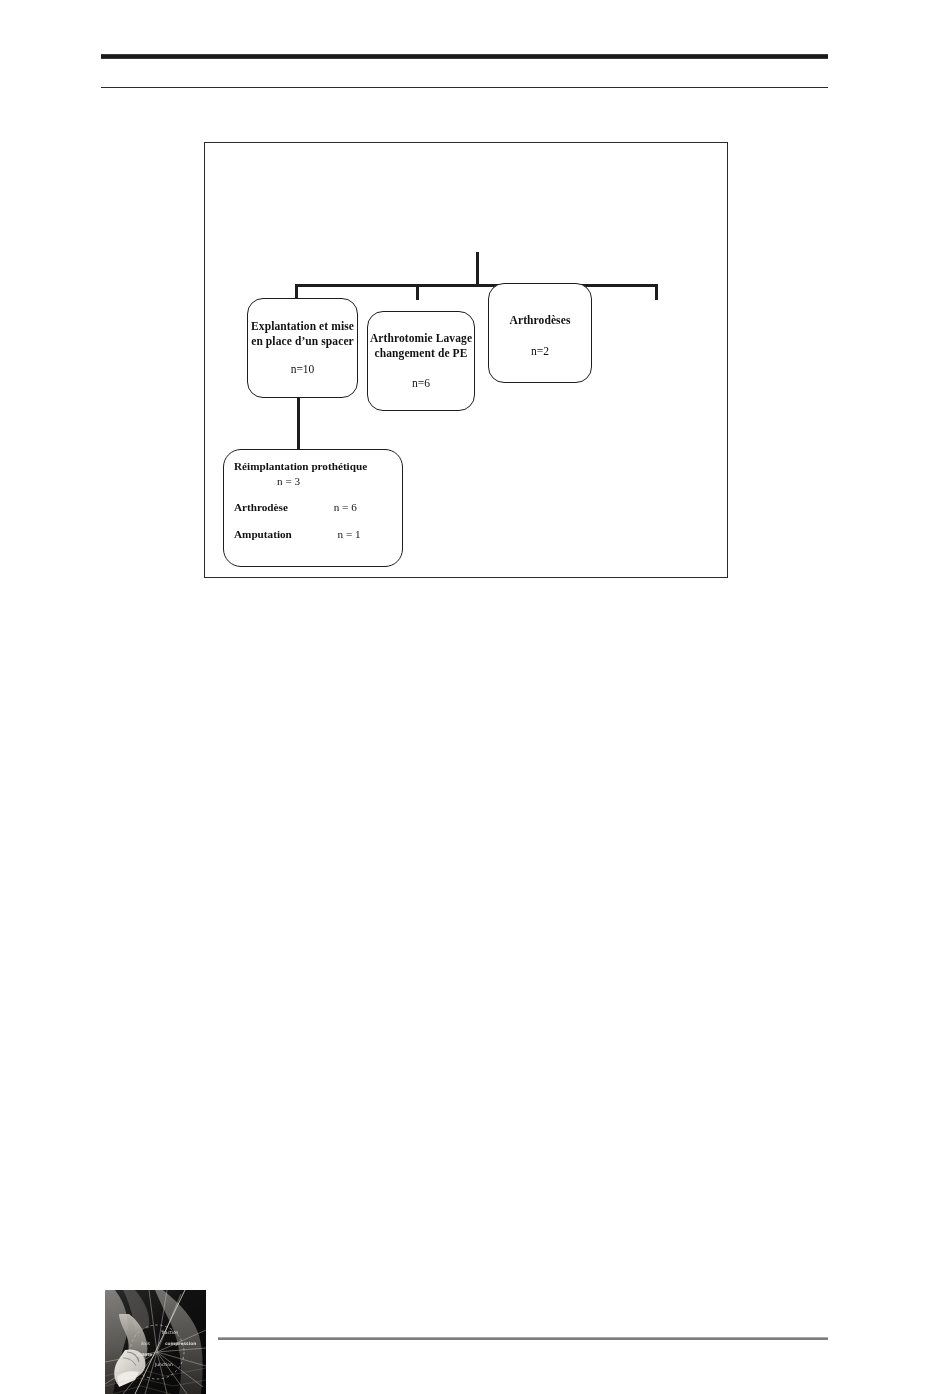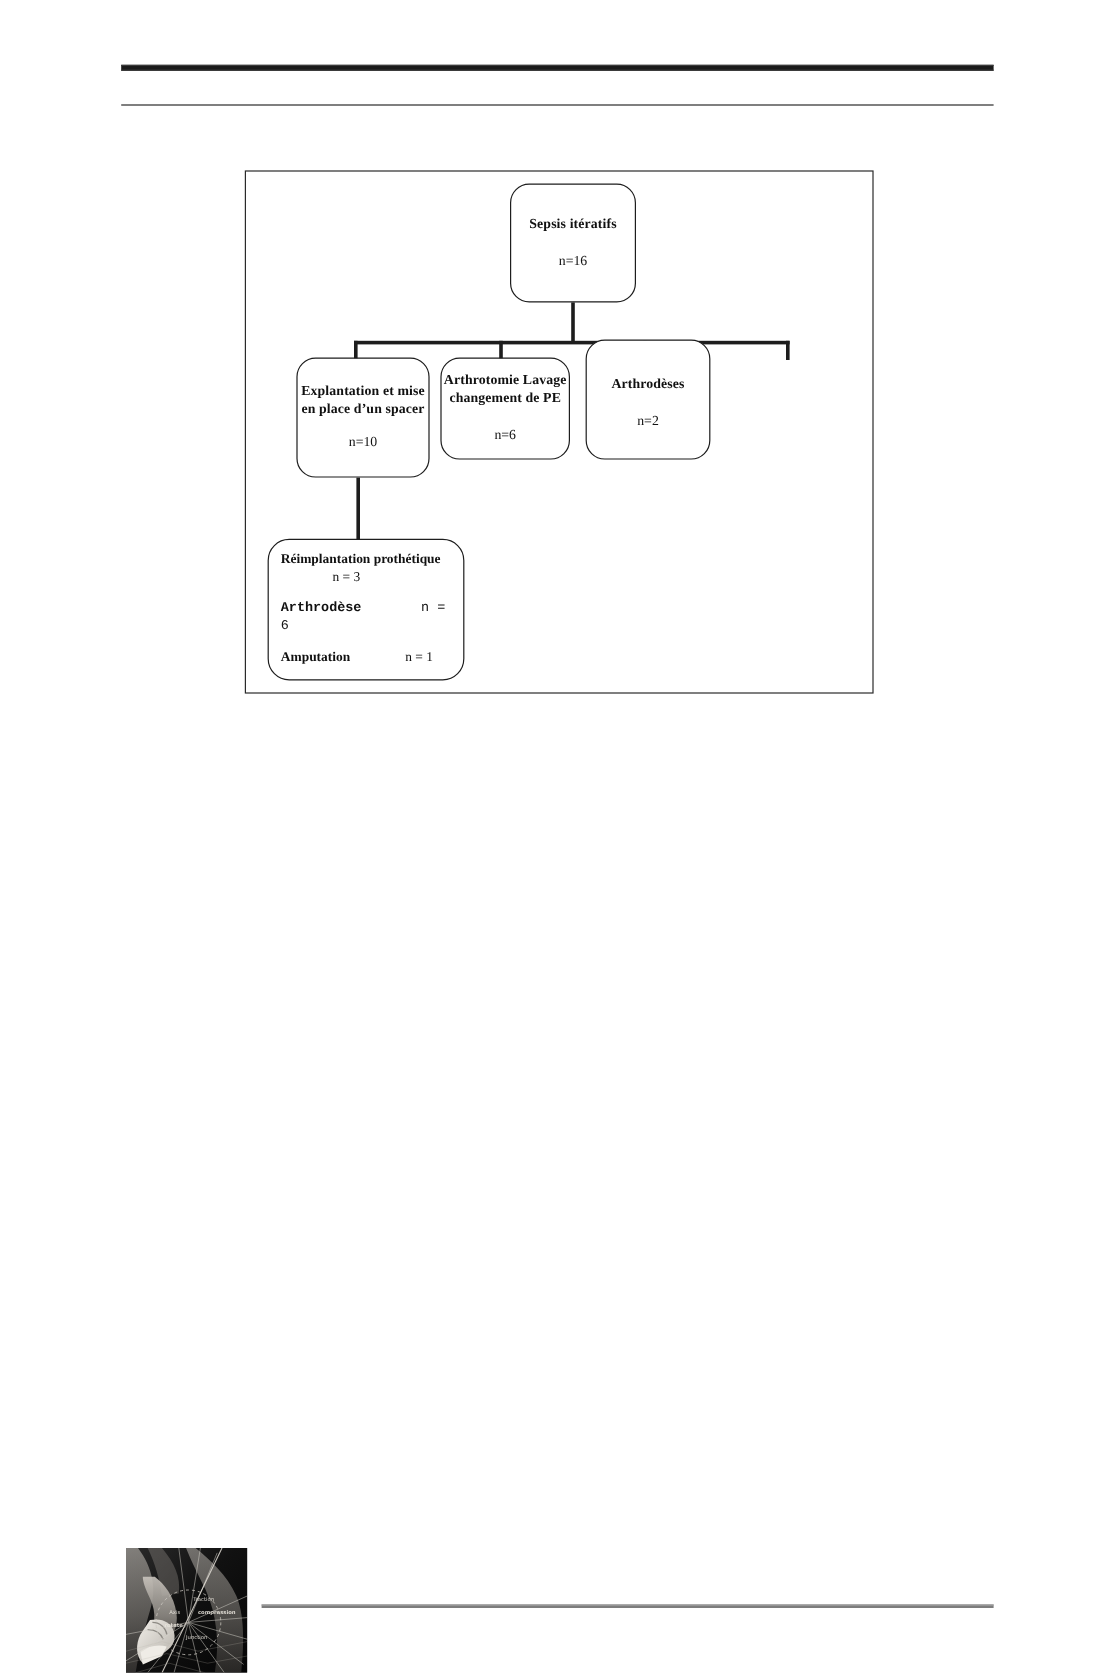--- a/index.html
+++ b/index.html
@@ -79,49 +79,49 @@
   }
   .node .count {
     font-weight: normal;
     font-size: 11.5px;
     margin-top: 14px;
   }
 
   
   #node-root      { left: 220px; top: 10px;  width: 105px; height: 99px; }
   #node-explant   { left: 42px;  top: 155px; width: 111px; height: 100px; }
-  #node-arthrot   { left: 162px; top: 155px; width: 108px; height: 85px; }
+  #node-arthrot   { left: 162px; top: 168px; width: 108px; height: 100px; }
   #node-arthrod   { left: 283px; top: 140px; width: 104px; height: 100px; }
   #node-amput     { left: 400px; top: 155px; width: 105px; height: 100px; }
 
   #node-root .count,
   #node-arthrot .count { margin-top: 16px; }
   #node-arthrod .title { margin-top: 6px; }
   #node-arthrod .count { margin-top: 16px; }
 
   
   #node-detail {
     left: 18px;
     top: 306px;
-    width: 164px;
+    width: 180px;
     height: 118px;
     align-items: flex-start;
     justify-content: flex-start;
     text-align: left;
     padding: 9px 9px 0 10px;
     border-radius: 18px;
   }
   #node-detail .dline {
     font-size: 11.2px;
     line-height: 1.3;
   }
   #node-detail .dline .lbl { font-weight: bold; }
   #node-detail .dline .val { font-weight: normal; margin-left: 43px; }
   #node-detail .dline.first-val { margin-bottom: 12px; }
-  #node-detail .dline.gap { margin-bottom: 12px; font-family: Liberation Mono, monospace; }
+  #node-detail .dline.gap { margin-bottom: 12px; }
 
   
   .conn {
     position: absolute;
     background: #1d1d1d;
     z-index: 1;
   }
   .conn-v { width: 2.6px; }
   .conn-h { height: 2.6px; }
 
@@ -158,24 +158,20 @@
 <div class="figure-frame">
 
   <div class="conn conn-v" id="conn-root-trunk"></div>
   <div class="conn conn-h" id="conn-bus"></div>
   <div class="conn conn-v" id="conn-drop-1"></div>
   <div class="conn conn-v" id="conn-drop-2"></div>
   <div class="conn conn-v" id="conn-drop-3"></div>
   <div class="conn conn-v" id="conn-drop-4"></div>
   <div class="conn conn-v" id="conn-detail"></div>
 
-  <div class="node" id="node-root">
-    <span class="title">Sepsis itératifs</span>
-    <span class="count">n=16</span>
-  </div>
 
   <div class="node" id="node-explant">
     <span class="title">Explantation et mise en place d’un spacer</span>
     <span class="count">n=10</span>
   </div>
 
   <div class="node" id="node-arthrot">
     <span class="title">Arthrotomie Lavage changement de PE</span>
     <span class="count">n=6</span>
   </div>

